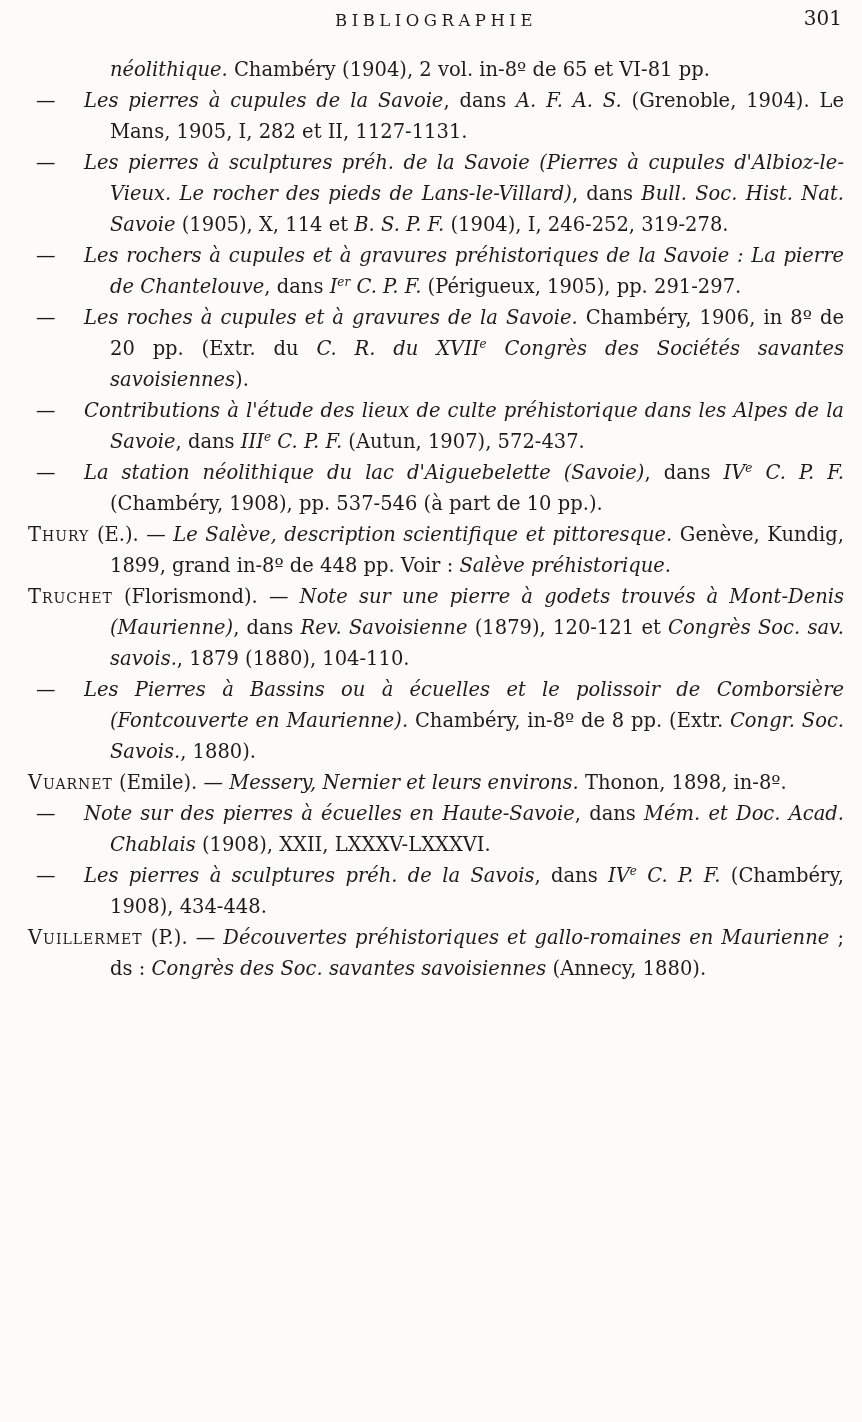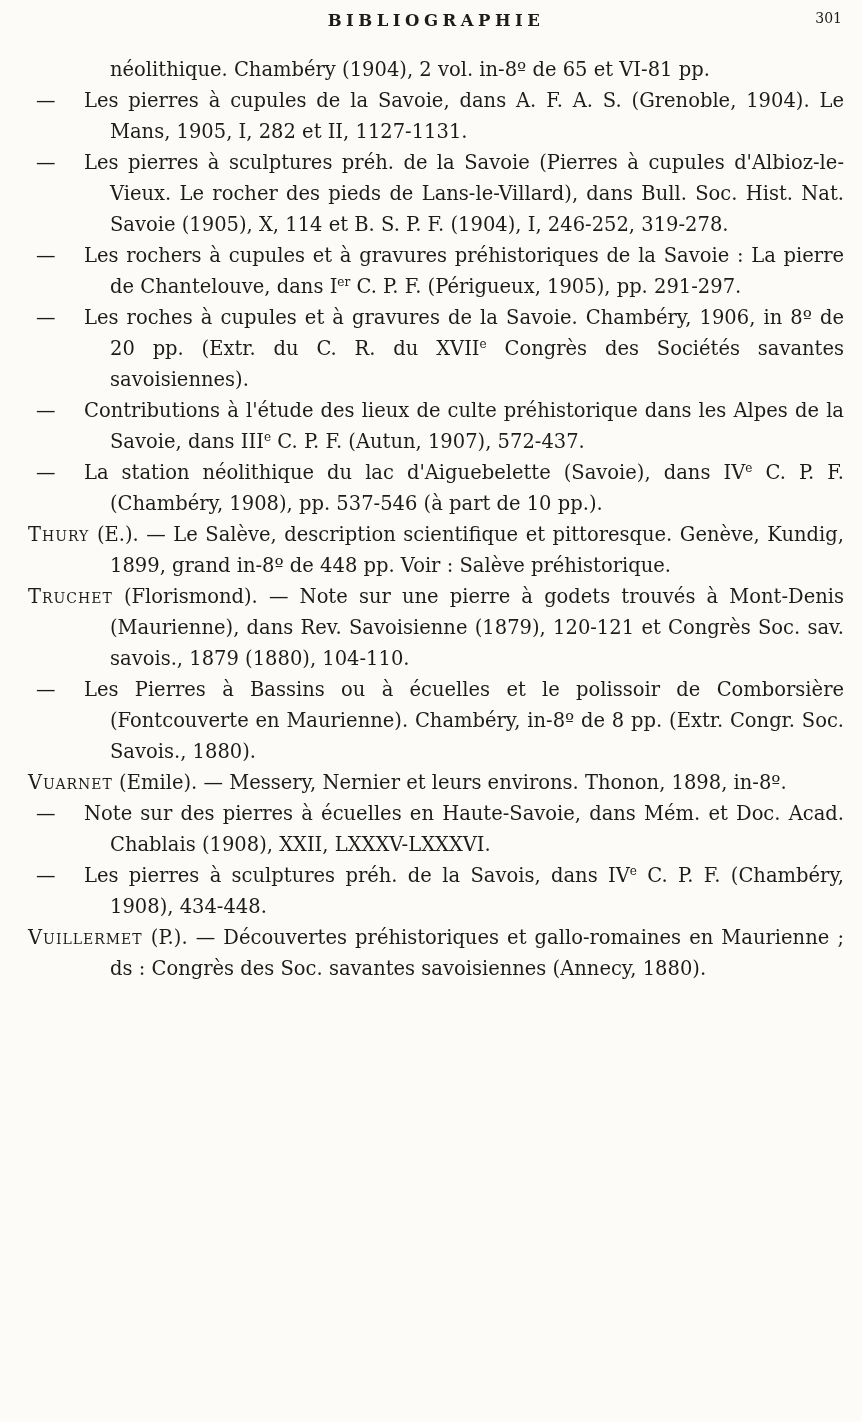--- a/index.html
+++ b/index.html
@@ -24,48 +24,48 @@
     height:36px;
     margin-bottom:10px;
   }
   .running-title{
     position:absolute;
     left:50%;
     top:3px;
     transform:translateX(-50%);
     margin:0;
     font-size:16.5px;
-    font-weight:bold;
+    font-weight:normal;
     letter-spacing:4.5px;
     line-height:24px;
   }
   .page-number{
     position:absolute;
     right:2px;
     top:0;
-    font-size:14px;
+    font-size:20px;
     line-height:24px;
     margin-left:19px;
   }
   .bibliography{margin-top:12px;}
   .entry{
     margin:0;
     padding-left:82px;
     text-indent:-82px;
     text-align:justify;
   }
   .entry--cont{text-indent:0;}
   .marker{
     display:inline-block;
     width:56px;
     box-sizing:border-box;
     padding-left:8px;
     text-indent:0;
   }
-  .it{}
+  .it{font-style:italic;}
   .sc{font-variant:small-caps;letter-spacing:1px;}
   sup{font-size:0.62em;line-height:0;}
 </style>
 </head>
 <body>
 
 <div class="page">
   <header class="page-header">
     <h1 class="running-title">BIBLIOGRAPHIE</h1>
     <span class="page-number">301</span>

